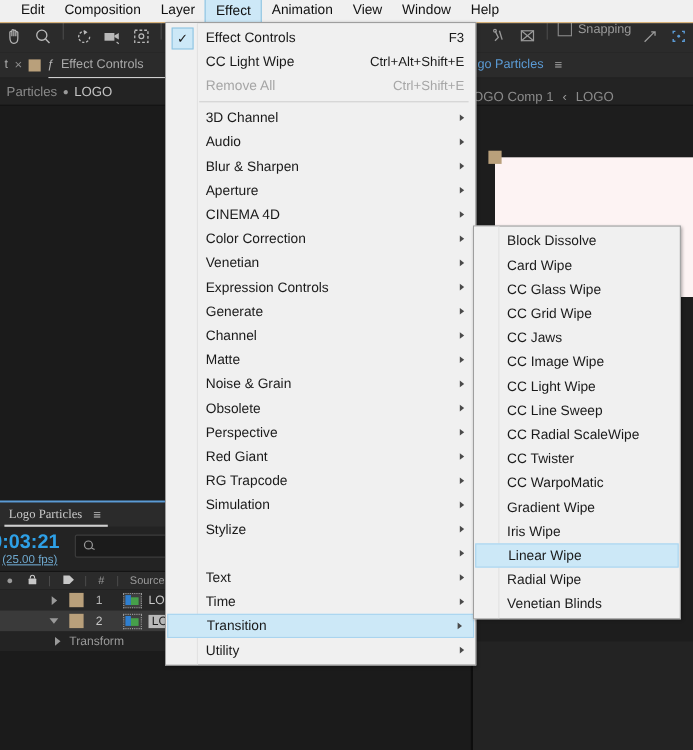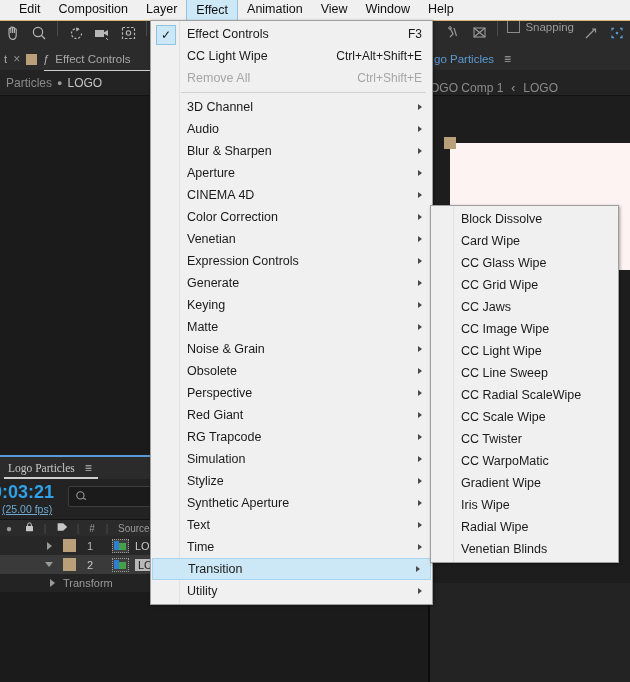--- a/index.html
+++ b/index.html
@@ -479,21 +479,21 @@
         </div>
       <div class="menu-item">
           <span>Expression Controls</span>
           <span class="arrow"></span>
         </div>
       <div class="menu-item">
           <span>Generate</span>
           <span class="arrow"></span>
         </div>
       <div class="menu-item">
-          <span>Keying</span>
+          <span>Channel</span>
           <span class="arrow"></span>
         </div>
       <div class="menu-item">
           <span>Matte</span>
           <span class="arrow"></span>
         </div>
       <div class="menu-item">
           <span>Noise &amp; Grain</span>
           <span class="arrow"></span>
         </div>
@@ -515,21 +515,20 @@
         </div>
       <div class="menu-item">
           <span>Simulation</span>
           <span class="arrow"></span>
         </div>
       <div class="menu-item">
           <span>Stylize</span>
           <span class="arrow"></span>
         </div>
       <div class="menu-item">
-          <span>Synthetic Aperture</span>
           <span class="arrow"></span>
         </div>
       <div class="menu-item">
           <span>Text</span>
           <span class="arrow"></span>
         </div>
       <div class="menu-item">
           <span>Time</span>
           <span class="arrow"></span>
         </div>
@@ -568,34 +567,34 @@
       <div class="menu-item">
           <span>CC Light Wipe</span>
         </div>
       <div class="menu-item">
           <span>CC Line Sweep</span>
         </div>
       <div class="menu-item">
           <span>CC Radial ScaleWipe</span>
         </div>
       <div class="menu-item">
-          <span>CC Scale Wipe</span>
-        </div>
-      <div class="menu-item">
           <span>CC Twister</span>
         </div>
       <div class="menu-item">
           <span>CC WarpoMatic</span>
         </div>
       <div class="menu-item">
           <span>Gradient Wipe</span>
         </div>
       <div class="menu-item">
           <span>Iris Wipe</span>
         </div>
+      <div class="menu-item highlight">
+          <span>Linear Wipe</span>
+        </div>
       <div class="menu-item">
           <span>Radial Wipe</span>
         </div>
       <div class="menu-item">
           <span>Venetian Blinds</span>
         </div>
     </div>
   </div>
 
 </div>

